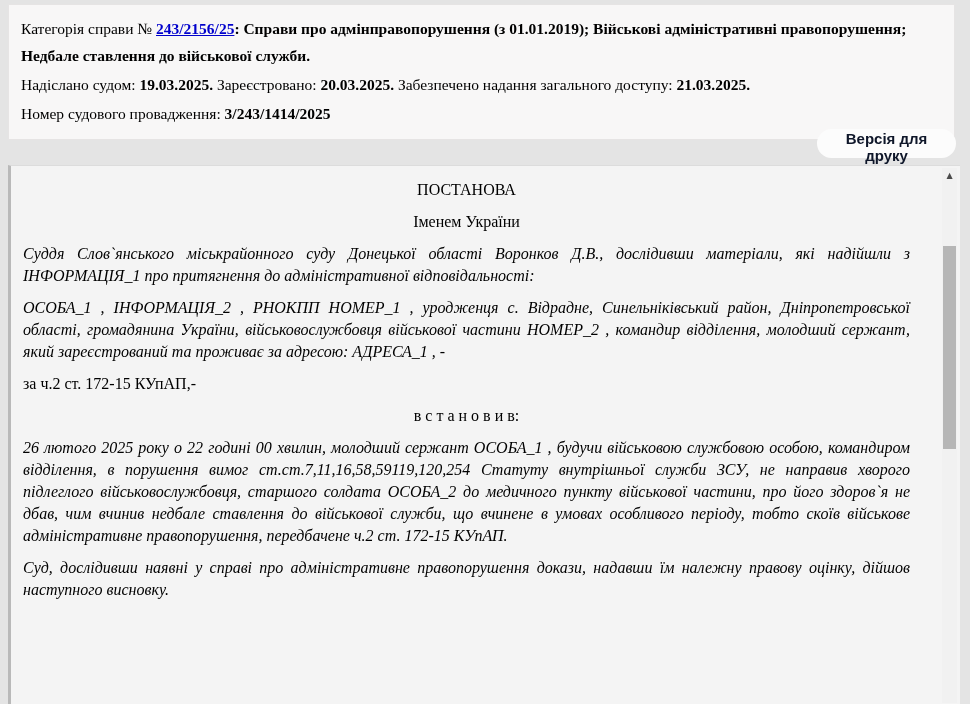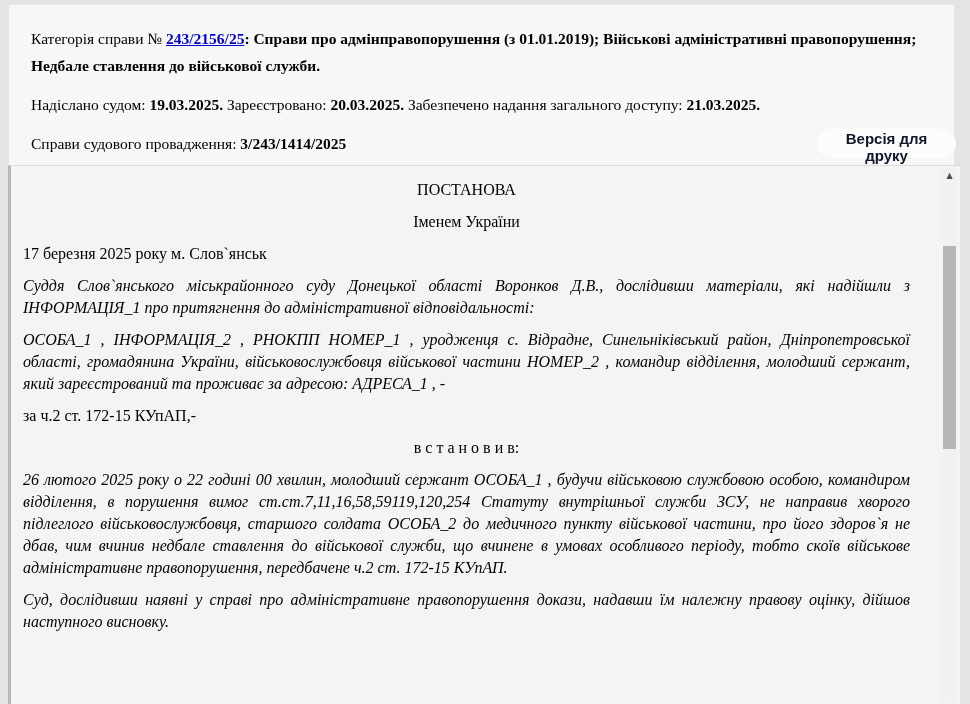--- a/index.html
+++ b/index.html
@@ -13,21 +13,21 @@
 
   
   .header-panel {
     position:absolute; left:8px; top:4px; width:947px;
     box-sizing:border-box;
     background:#f8f7f7;
     border:1px solid #e6e4e4;
     padding:8px 12px 10px 10px;
     font-size:15.5px; color:#000;
   }
-  .hline { margin:12px; line-height:27px; }
+  .hline { margin:2px; line-height:27px; }
   .b { font-weight:bold; }
   .case-link { color:#0000cc; font-weight:bold; text-decoration:underline; cursor:pointer; }
 
   
   .print-btn {
     position:absolute; top:129px; left:817px;
     width:139px; height:29px;
     background:#fcfcfc; border:none; border-radius:15px;
     font:600 15px "Liberation Sans", sans-serif;
     color:#0f172a; cursor:pointer;
@@ -75,31 +75,30 @@
 
 <div class="header-panel">
   <p class="hline"><span>Категорія справи №</span>
     <a class="case-link" href="#">243/2156/25</a><span class="b">: Справи про адмінправопорушення (з 01.01.2019); Військові адміністративні правопорушення; Недбале ставлення до військової служби.</span></p>
   <p class="hline"><span>Надіслано судом:</span>
     <span class="b">19.03.2025.</span>
     <span>Зареєстровано:</span>
     <span class="b">20.03.2025.</span>
     <span>Забезпечено надання загального доступу:</span>
     <span class="b">21.03.2025.</span></p>
-  <p class="hline"><span>Справи судового провадження:</span>
+  <p class="hline"><span>Номер судового провадження:</span>
     <span class="b">3/243/1414/2025</span></p>
 </div>
 
 <button class="print-btn">Версія для друку</button>
 
 <div class="doc-container">
   <div class="doc-content">
     <p class="center">ПОСТАНОВА</p>
     <p class="center">Іменем України</p>
-    <p>17 березня 2025 року м. Слов`янськ</p>
     <p class="just">Суддя Слов`янського міськрайонного суду Донецької області Воронков Д.В., дослідивши матеріали, які надійшли з ІНФОРМАЦІЯ_1 про притягнення до адміністративної відповідальності:</p>
     <p class="just">ОСОБА_1 , ІНФОРМАЦІЯ_2 , РНОКПП НОМЕР_1 , уродженця с. Відрадне, Синельніківський район, Дніпропетровської області, громадянина України, військовослужбовця військової частини НОМЕР_2 , командир відділення, молодший сержант, який зареєстрований та проживає за адресою: АДРЕСА_1 , -</p>
     <p>за ч.2 ст. 172-15 КУпАП,-</p>
     <p class="center">в с т а н о в и в:</p>
     <p class="just">26 лютого 2025 року о 22 годині 00 хвилин, молодший сержант ОСОБА_1 , будучи військовою службовою особою, командиром відділення, в порушення вимог ст.ст.7,11,16,58,59119,120,254 Статуту внутрішньої служби ЗСУ, не направив хворого підлеглого військовослужбовця, старшого солдата ОСОБА_2 до медичного пункту військової частини, про його здоров`я не дбав, чим вчинив недбале ставлення до військової служби, що вчинене в умовах особливого періоду, тобто скоїв військове адміністративне правопорушення, передбачене ч.2 ст. 172-15 КУпАП.</p>
     <p class="just">Суд, дослідивши наявні у справі про адміністративне правопорушення докази, надавши їм належну правову оцінку, дійшов наступного висновку.</p>
   </div>
   <div class="scrollbar">
     <div class="sb-arrow">▲</div>
     <div class="sb-thumb"></div>

